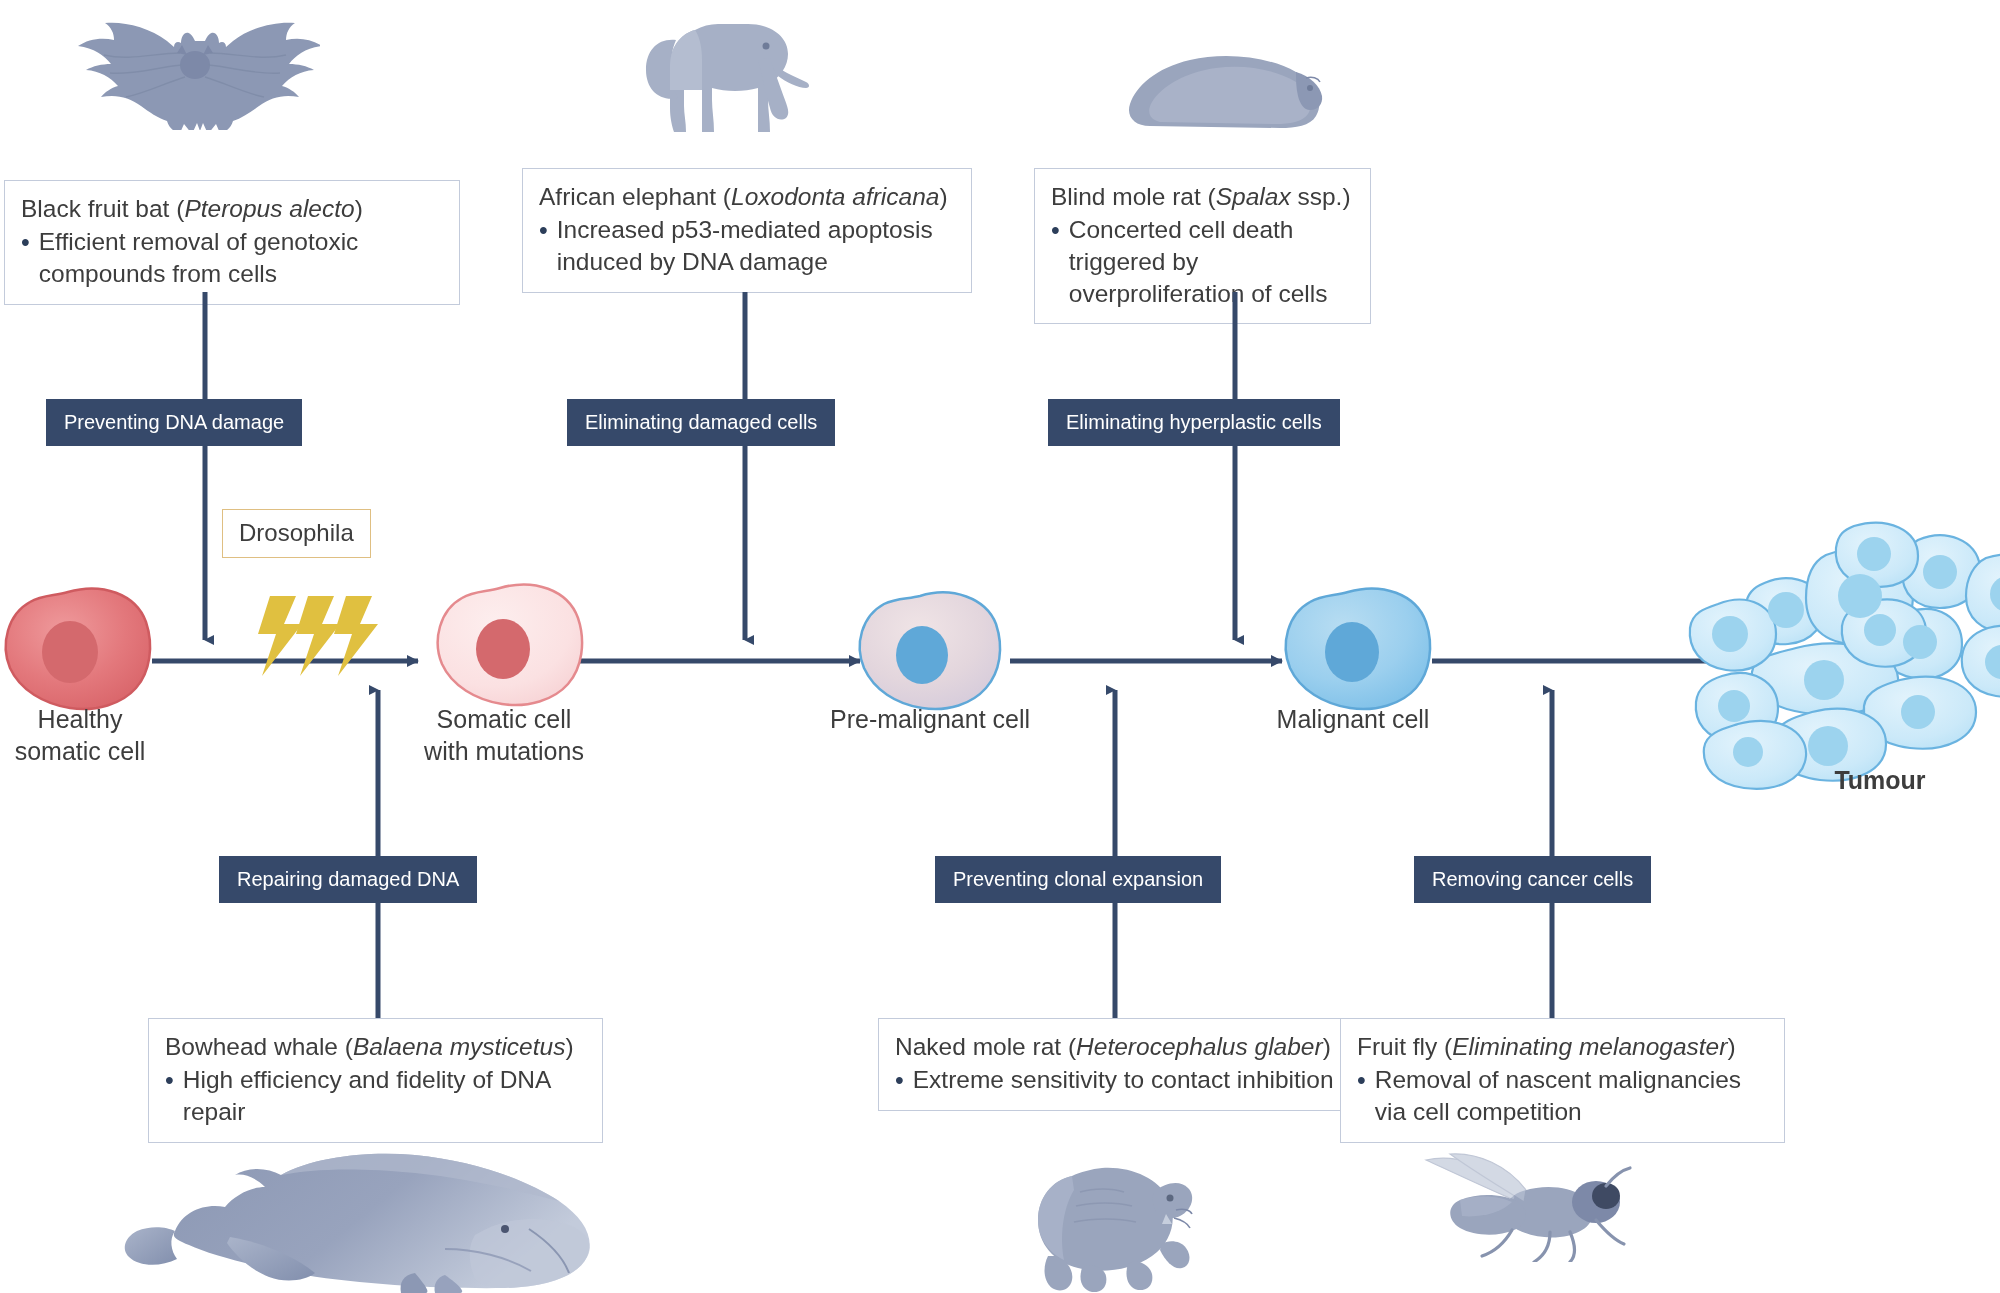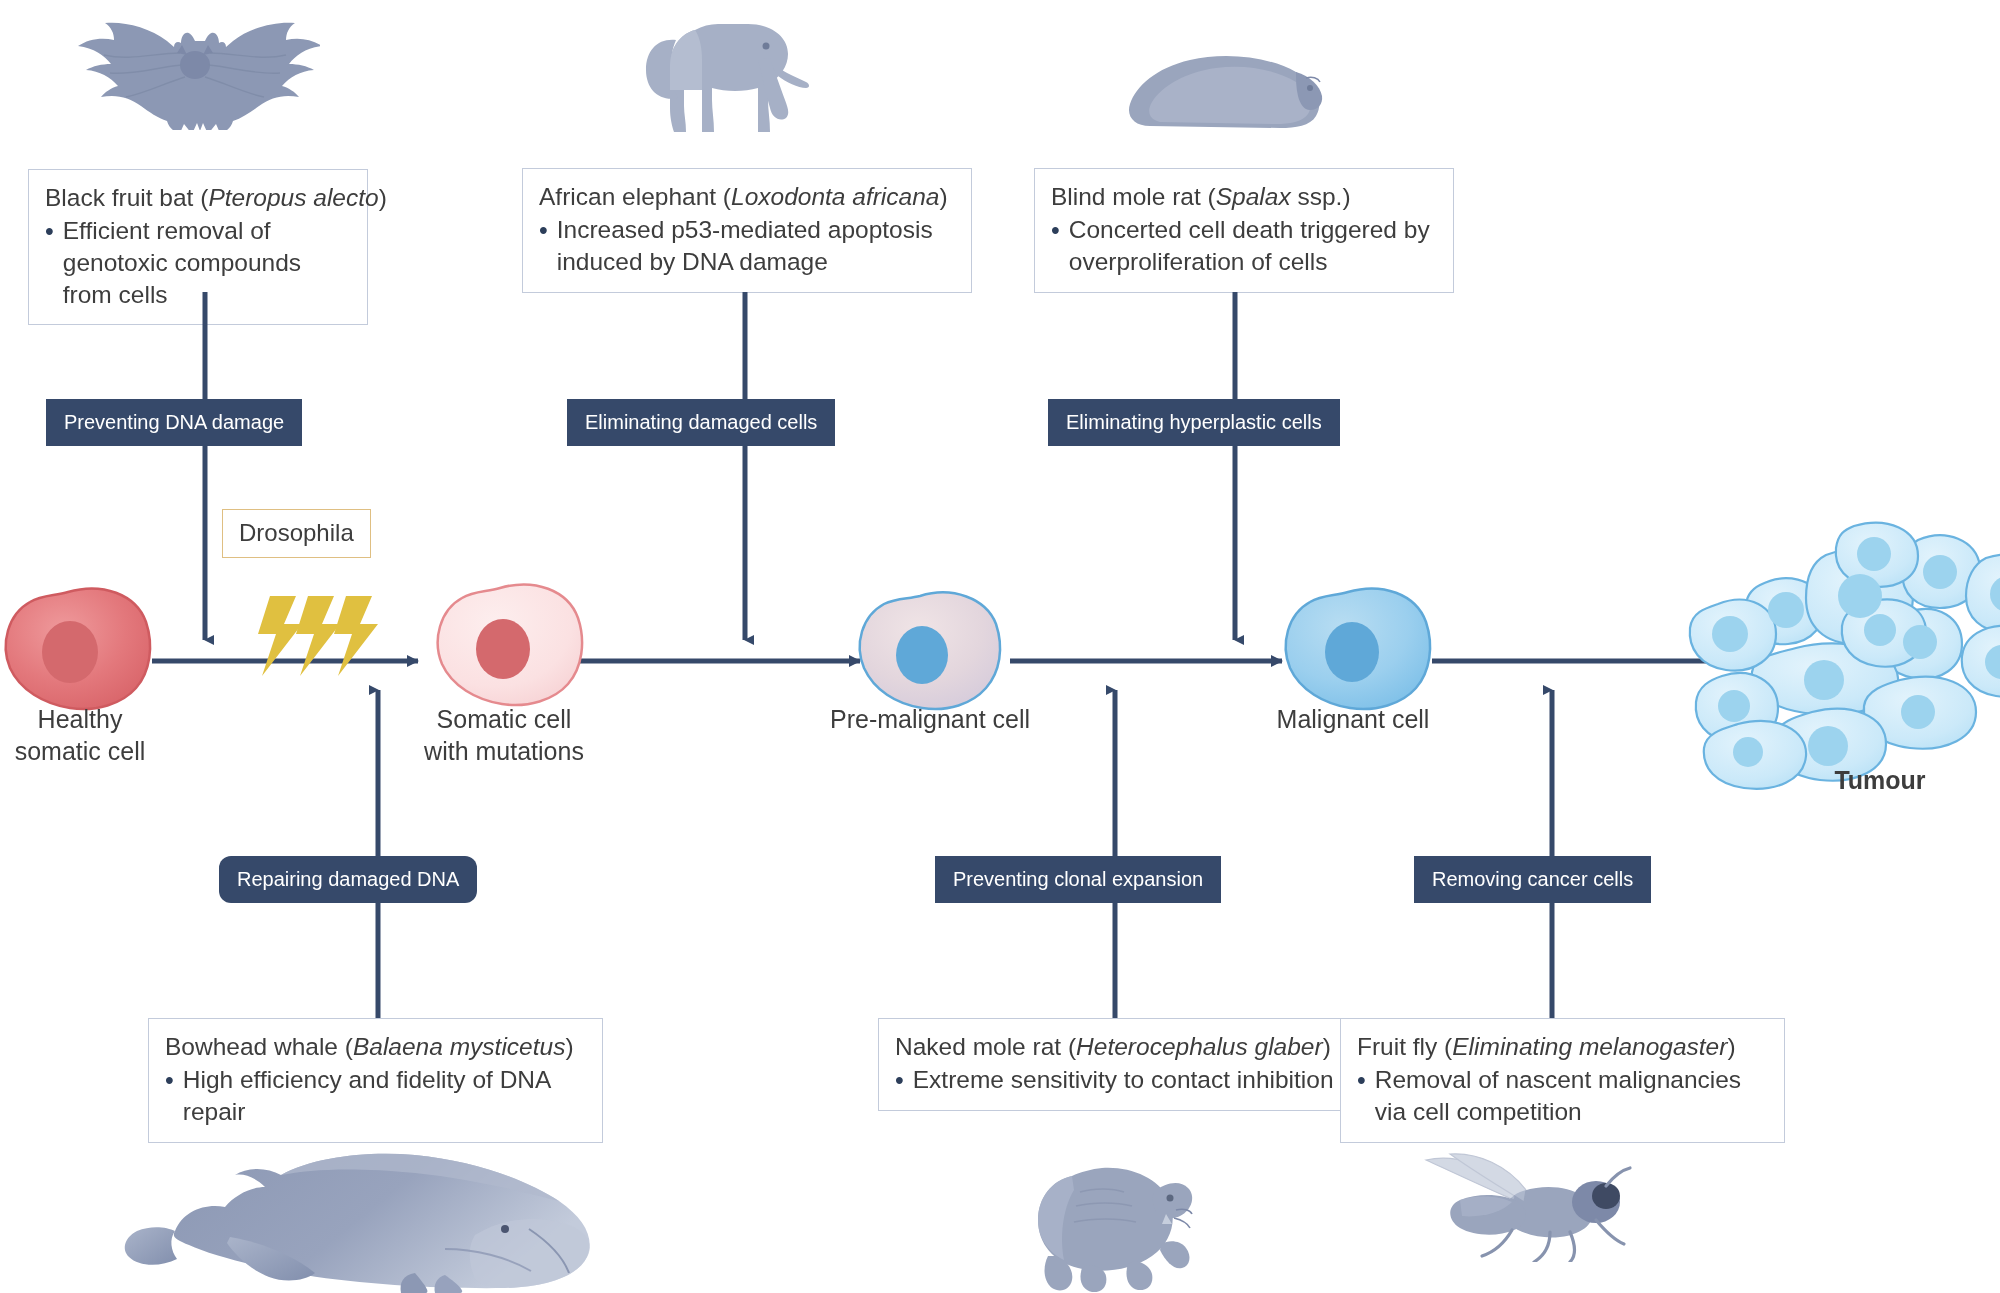--- a/index.html
+++ b/index.html
@@ -119,37 +119,37 @@
   <div class="gfx" style="left:1120px; top:38px;">
     <svg width="210" height="110" viewBox="0 0 210 110">
       <path d="M30 88 C14 88 6 78 10 66 C16 48 36 30 70 22 C104 14 148 18 176 34 C198 46 204 64 196 78 C190 88 176 90 160 90 Z" fill="#9aa5bd"></path>
       <path d="M40 84 C30 82 26 74 32 64 C42 48 66 34 96 30 C126 26 156 32 176 44 C190 52 194 66 188 76 C182 84 170 86 156 86 Z" fill="#a9b2c8"></path>
       <path d="M176 34 C190 38 200 48 202 58 C203 66 198 72 190 72 C184 72 180 66 178 58 C176 50 176 42 176 34 Z" fill="#8c98b4"></path>
       <circle cx="190" cy="50" r="3" fill="#6f7c99"></circle>
       <path d="M186 40 C192 38 198 40 200 44" stroke="#7d89a8" stroke-width="1.5" fill="none"></path>
     </svg>
   </div>
 
-  <div class="info-box" style="left:4px; top:169px; width:340px;margin-left:24px;">
+  <div class="info-box" style="left:4px; top:180px; width:456px;">
     <div class="info-title"><span>Black fruit bat (</span><span class="sci">Pteropus alecto</span><span>)</span></div>
     <div class="info-bullet">
       <span class="dot">•</span>
       <span class="btxt">Efficient removal of genotoxic compounds from cells</span>
     </div>
   </div>
 
   <div class="info-box" style="left:522px; top:168px; width:450px;">
     <div class="info-title"><span>African elephant (</span><span class="sci">Loxodonta africana</span><span>)</span></div>
     <div class="info-bullet">
       <span class="dot">•</span>
       <span class="btxt">Increased p53-mediated apoptosis induced by DNA damage</span>
     </div>
   </div>
 
-  <div class="info-box" style="left:1034px; top:168px; width:420px;">
+  <div class="info-box" style="left:1034px; top:168px; width:337px;">
     <div class="info-title"><span>Blind mole rat (</span><span class="sci">Spalax</span><span> ssp.)</span></div>
     <div class="info-bullet">
       <span class="dot">•</span>
       <span class="btxt">Concerted cell death triggered by overproliferation of cells</span>
     </div>
   </div>
 
   <svg class="gfx" style="left:0; top:0;" width="2000" height="1293">
     <defs>
       <marker id="arrowDown" markerWidth="12" markerHeight="12" refX="5" refY="9" orient="auto" markerUnits="userSpaceOnUse">
@@ -286,21 +286,21 @@
   </div>
 
   <div class="cell-caption" style="left:1263px; top:704px; width:180px;">
     <div>Malignant cell</div>
   </div>
 
   <div class="cell-caption bold" style="left:1800px; top:765px; width:160px;">
     <div>Tumour</div>
   </div>
 
-  <div class="proc-label" style="left:219px; top:856px;border-radius:12px;">Repairing damaged DNA</div>
+  <div class="proc-label" style="left:219px; top:856px;">Repairing damaged DNA</div>
   <div class="proc-label" style="left:935px; top:856px;">Preventing clonal expansion</div>
   <div class="proc-label" style="left:1414px; top:856px;">Removing cancer cells</div>
 
   <div class="info-box" style="left:148px; top:1018px; width:455px;">
     <div class="info-title"><span>Bowhead whale (</span><span class="sci">Balaena mysticetus</span><span>)</span></div>
     <div class="info-bullet">
       <span class="dot">•</span>
       <span class="btxt">High efficiency and fidelity of DNA repair</span>
     </div>
   </div>

